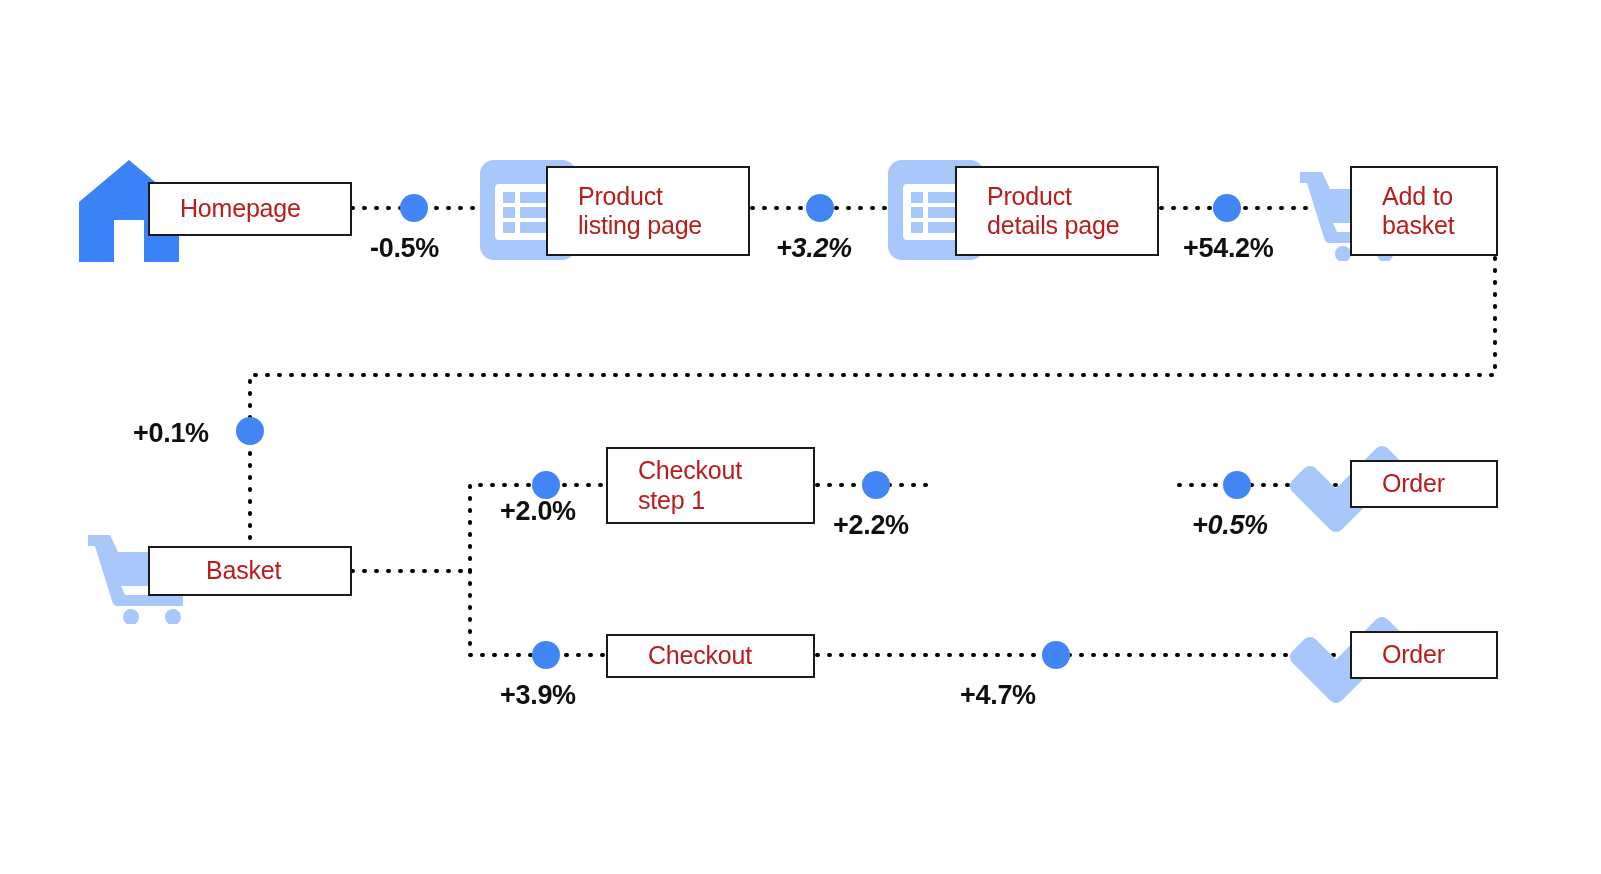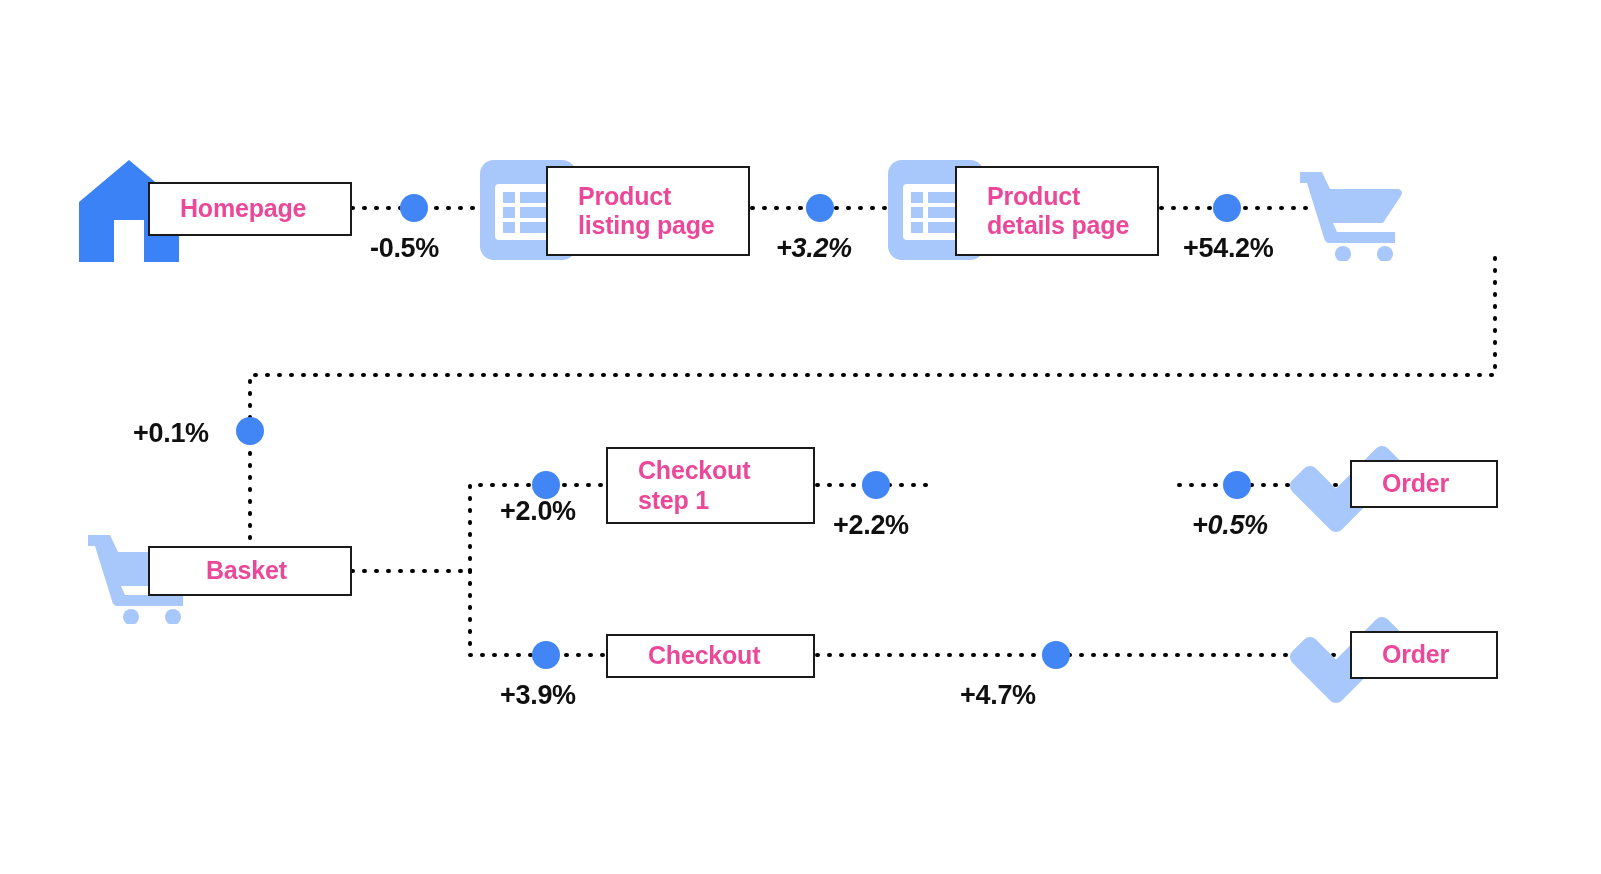--- a/index.html
+++ b/index.html
@@ -17,22 +17,22 @@
     box-sizing:border-box;
     border:2px solid #1a1a1a;
     background:#ffffff;
     display:flex;
     align-items:center;
     padding-left:30px;
     z-index:5;
   }
   .node .label{
     font-size:25px;
-    font-weight:700;
-    color:#ec4899;
+    font-weight:400;
+    color:#b91c1c;
     line-height:1.17;
     letter-spacing:-0.2px;
     white-space:pre-line;
   }
 
   
   .pct{
     position:absolute;
     font-size:27px;
     font-weight:700;
@@ -150,20 +150,24 @@
   <div class="node" style="left:546px;top:166px;width:204px;height:90px;">
     <span class="label">Product
 listing page</span>
   </div>
 
   <div class="node" style="left:955px;top:166px;width:204px;height:90px;">
     <span class="label">Product
 details page</span>
   </div>
 
+  <div class="node" style="left:1350px;top:166px;width:148px;height:90px;">
+    <span class="label">Add to
+basket</span>
+  </div>
 
   <div class="node" style="left:148px;top:546px;width:204px;height:50px;padding-left:56px;">
     <span class="label">Basket</span>
   </div>
 
   <div class="node" style="left:606px;top:447px;width:209px;height:77px;">
     <span class="label">Checkout
 step 1</span>
   </div>
 

